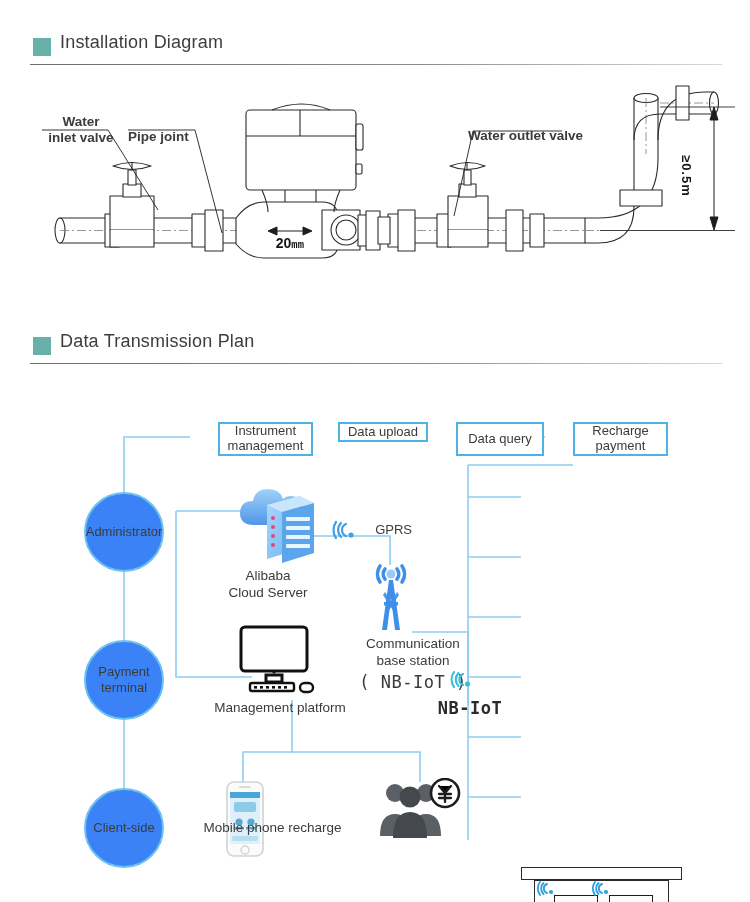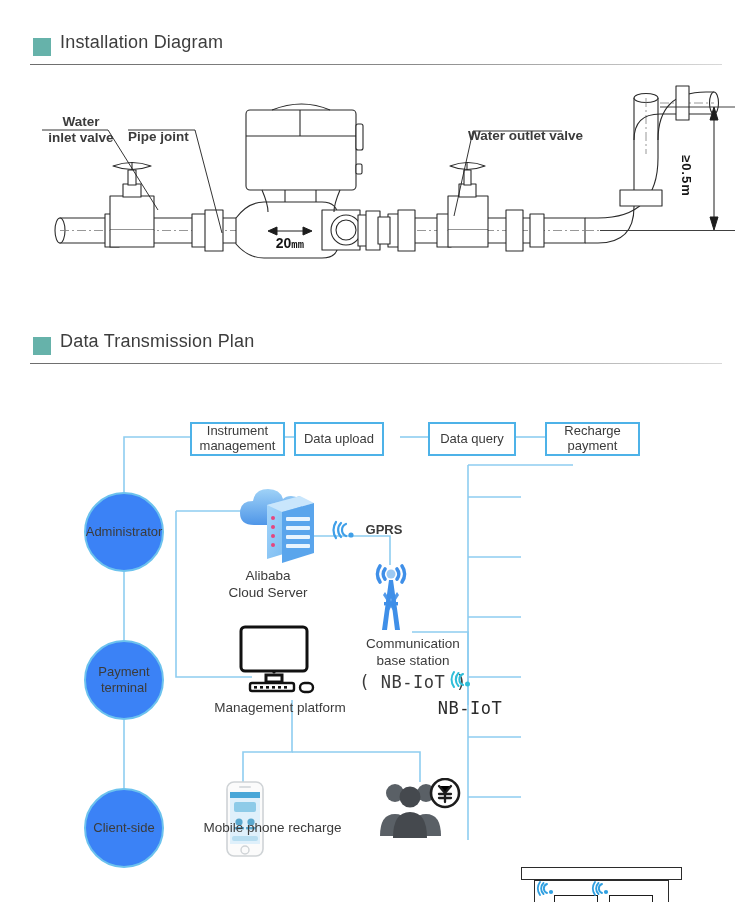--- a/index.html
+++ b/index.html
@@ -43,20 +43,21 @@
 
   .flow-box {
     position:absolute;
     border:2px solid #4db2e8;
     background:#ffffff;
     display:flex; align-items:center; justify-content:center;
     text-align:center;
     font-size:13px; color:#3b3b3b;
     line-height:1.15;
     white-space:pre-line;
+    margin-left:28px;
   }
 
   .role-circle {
     position:absolute;
     border:2px solid #6cc2ee;
     border-radius:50%;
     background:#3b82f6;
     display:flex; align-items:center; justify-content:center;
     text-align:center;
     font-size:13px; color:#3b3b3b;
@@ -247,21 +248,21 @@
       <line x1="468" y1="357" x2="521" y2="357"></line>
       <line x1="468" y1="417" x2="521" y2="417"></line>
 
       <path d="M292 320 L292 372 L243 372 L243 402"></path>
       <path d="M292 372 L420 372 L420 402"></path>
     </g>
   </svg>
 
   <div class="flow-box" style="left:190px; top:42px; width:95px; height:34px;">Instrument
 management</div>
-  <div class="flow-box" style="left:294px; top:42px; width:90px; height:34px;">Data upload</div>
+  <div class="flow-box" style="left:310px; top:42px; width:90px; height:20px;">Data upload</div>
   <div class="flow-box" style="left:428px; top:42px; width:88px; height:34px;">Data query</div>
   <div class="flow-box" style="left:545px; top:42px; width:95px; height:34px;">Recharge
 payment</div>
 
   <div class="role-circle" style="left:84px; top:112px; width:80px; height:80px;">Administrator</div>
   <div class="role-circle" style="left:84px; top:260px; width:80px; height:80px;">Payment
 terminal</div>
   <div class="role-circle" style="left:84px; top:408px; width:80px; height:80px;">Client-side</div>
 
   <svg class="icon-abs" style="left:236px; top:105px;" width="95" height="80" viewBox="0 0 95 80">
@@ -296,21 +297,21 @@
 Cloud Server</div>
 
   <svg class="icon-abs" style="left:330px; top:138px;" width="28" height="24" viewBox="0 0 28 24">
     <g fill="none" stroke="#3f9fe8" stroke-width="2.2" stroke-linecap="round">
       <path d="M6 20 A14 14 0 0 1 6 4"></path>
       <path d="M11 19 A10 10 0 0 1 11 5"></path>
       <path d="M16 18 A6.5 6.5 0 0 1 16 6"></path>
     </g>
     <circle cx="21" cy="17" r="2.6" fill="#3f9fe8"></circle>
   </svg>
-  <div class="cap" style="left:356px; top:142px; width:56px; font-weight:bold; font-size:13px; text-align:center;">GPRS</div>
+  <div class="cap" style="left:356px; top:142px; width:56px; font-weight:normal; font-size:13px; text-align:right;">GPRS</div>
 
   <svg class="icon-abs" style="left:362px; top:182px;" width="58" height="72" viewBox="0 0 58 72">
     <g fill="none" stroke="#3f8fe8" stroke-width="3.6" stroke-linecap="round">
       <path d="M18 20 A14 14 0 0 1 18 4"></path>
       <path d="M40 20 A14 14 0 0 0 40 4"></path>
       <path d="M23 17 A8 8 0 0 1 23 7"></path>
       <path d="M35 17 A8 8 0 0 0 35 7"></path>
     </g>
     <circle cx="29" cy="12" r="4.5" fill="#9cc9f3"></circle>
     <g fill="#3f8fe8">
@@ -325,21 +326,21 @@
   <div class="cap cap-mono" style="left:338px; top:292px; width:150px;">( NB-IoT )</div>
 
   <svg class="icon-abs" style="left:448px; top:288px;" width="26" height="23" viewBox="0 0 26 23">
     <g fill="none" stroke="#2fbdd8" stroke-width="2.1" stroke-linecap="round">
       <path d="M6 19 A13 13 0 0 1 6 4"></path>
       <path d="M10.5 18 A9.2 9.2 0 0 1 10.5 5"></path>
       <path d="M15 17 A6 6 0 0 1 15 6"></path>
     </g>
     <circle cx="19.5" cy="16" r="2.5" fill="#2fbdd8"></circle>
   </svg>
-  <div class="cap cap-mono" style="left:430px; top:318px; width:80px; font-weight:normal; color:#2b2b2b;">NB-IoT</div>
+  <div class="cap cap-mono" style="left:430px; top:318px; width:80px; font-weight:bold; color:#2b2b2b;">NB-IoT</div>
 
   <svg class="icon-abs" style="left:232px; top:244px;" width="92" height="72" viewBox="0 0 92 72">
     <g stroke="#111" stroke-width="3" fill="#fff">
       <rect x="9" y="3" width="66" height="44" rx="4"></rect>
       <rect x="34" y="51" width="16" height="7"></rect>
     </g>
     <circle cx="42" cy="48" r="1.6" fill="#111"></circle>
     <g stroke="#111" stroke-width="2.4" fill="#fff">
       <rect x="18" y="59" width="44" height="8" rx="2"></rect>
       <rect x="68" y="59" width="13" height="9" rx="4.5"></rect>

